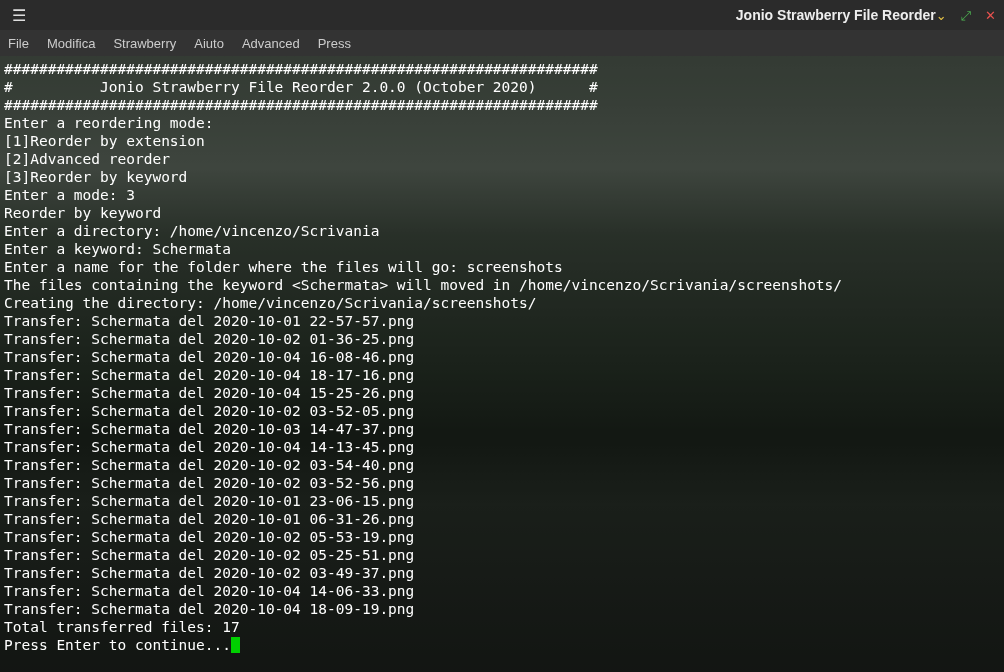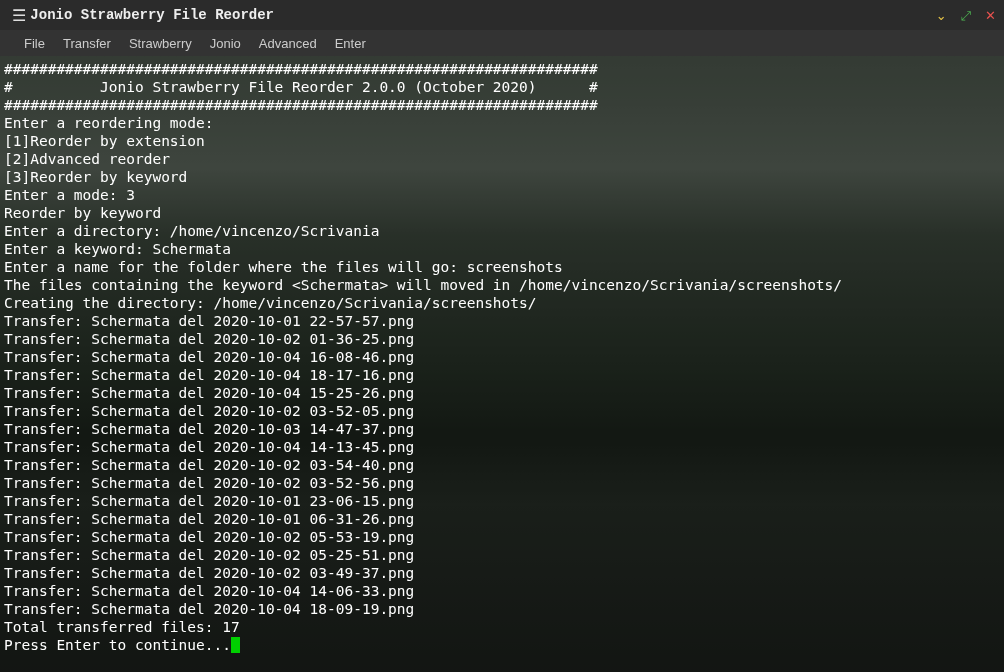--- a/index.html
+++ b/index.html
@@ -22,45 +22,44 @@
   padding: 0 8px;
 }
 .hamburger {
   color: #ddd;
   font-size: 16px;
   padding: 0 4px;
   cursor: pointer;
 }
 .title {
   flex: 1;
-  text-align: left;
+  text-align: right;
   color: #eee;
   font-size: 14px;
   font-weight: 600;
-  font-family: Liberation Mono, monospace;
 }
 .window-controls {
   display: flex;
   gap: 14px;
   align-items: center;
 }
 .win-btn {
   cursor: pointer;
   font-size: 13px;
   line-height: 1;
 }
 .min-btn { color: #e8c547; }
 .max-btn { color: #4caf50; }
 .close-btn { color: #e8524f; }
 .menubar {
   height: 26px;
   background: #333333;
   display: flex;
   align-items: center;
-  padding: 0 24px;
+  padding: 0 8px;
   gap: 18px;
 }
 .menu-item {
   color: #ccc;
   font-size: 13px;
   cursor: pointer;
 }
 .terminal {
   position: absolute;
   top: 56px;
@@ -92,20 +91,20 @@
   <span class="title">Jonio Strawberry File Reorder</span>
   <div class="window-controls">
     <span class="win-btn min-btn">⌄</span>
     <span class="win-btn max-btn">⤢</span>
     <span class="win-btn close-btn">✕</span>
   </div>
 </div>
 
 <div class="menubar">
   <span class="menu-item">File</span>
-  <span class="menu-item">Transfer</span>
+  <span class="menu-item">Modifica</span>
   <span class="menu-item">Strawberry</span>
-  <span class="menu-item">Jonio</span>
+  <span class="menu-item">Aiuto</span>
   <span class="menu-item">Advanced</span>
-  <span class="menu-item">Enter</span>
+  <span class="menu-item">Press</span>
 </div>
 
 <div class="terminal" id="terminal"><span class="term-line">####################################################################</span><span class="term-line">#          Jonio Strawberry File Reorder 2.0.0 (October 2020)      #</span><span class="term-line">####################################################################</span><span class="term-line">Enter a reordering mode:</span><span class="term-line">[1]Reorder by extension</span><span class="term-line">[2]Advanced reorder</span><span class="term-line">[3]Reorder by keyword</span><span class="term-line">Enter a mode: 3</span><span class="term-line">Reorder by keyword</span><span class="term-line">Enter a directory: /home/vincenzo/Scrivania</span><span class="term-line">Enter a keyword: Schermata</span><span class="term-line">Enter a name for the folder where the files will go: screenshots</span><span class="term-line">The files containing the keyword &lt;Schermata&gt; will moved in /home/vincenzo/Scrivania/screenshots/</span><span class="term-line">Creating the directory: /home/vincenzo/Scrivania/screenshots/</span><span class="term-line">Transfer: Schermata del 2020-10-01 22-57-57.png</span><span class="term-line">Transfer: Schermata del 2020-10-02 01-36-25.png</span><span class="term-line">Transfer: Schermata del 2020-10-04 16-08-46.png</span><span class="term-line">Transfer: Schermata del 2020-10-04 18-17-16.png</span><span class="term-line">Transfer: Schermata del 2020-10-04 15-25-26.png</span><span class="term-line">Transfer: Schermata del 2020-10-02 03-52-05.png</span><span class="term-line">Transfer: Schermata del 2020-10-03 14-47-37.png</span><span class="term-line">Transfer: Schermata del 2020-10-04 14-13-45.png</span><span class="term-line">Transfer: Schermata del 2020-10-02 03-54-40.png</span><span class="term-line">Transfer: Schermata del 2020-10-02 03-52-56.png</span><span class="term-line">Transfer: Schermata del 2020-10-01 23-06-15.png</span><span class="term-line">Transfer: Schermata del 2020-10-01 06-31-26.png</span><span class="term-line">Transfer: Schermata del 2020-10-02 05-53-19.png</span><span class="term-line">Transfer: Schermata del 2020-10-02 05-25-51.png</span><span class="term-line">Transfer: Schermata del 2020-10-02 03-49-37.png</span><span class="term-line">Transfer: Schermata del 2020-10-04 14-06-33.png</span><span class="term-line">Transfer: Schermata del 2020-10-04 18-09-19.png</span><span class="term-line">Total transferred files: 17</span><span class="term-line">Press Enter to continue...<span class="cursor"></span></span></div>
 
 </body></html>

